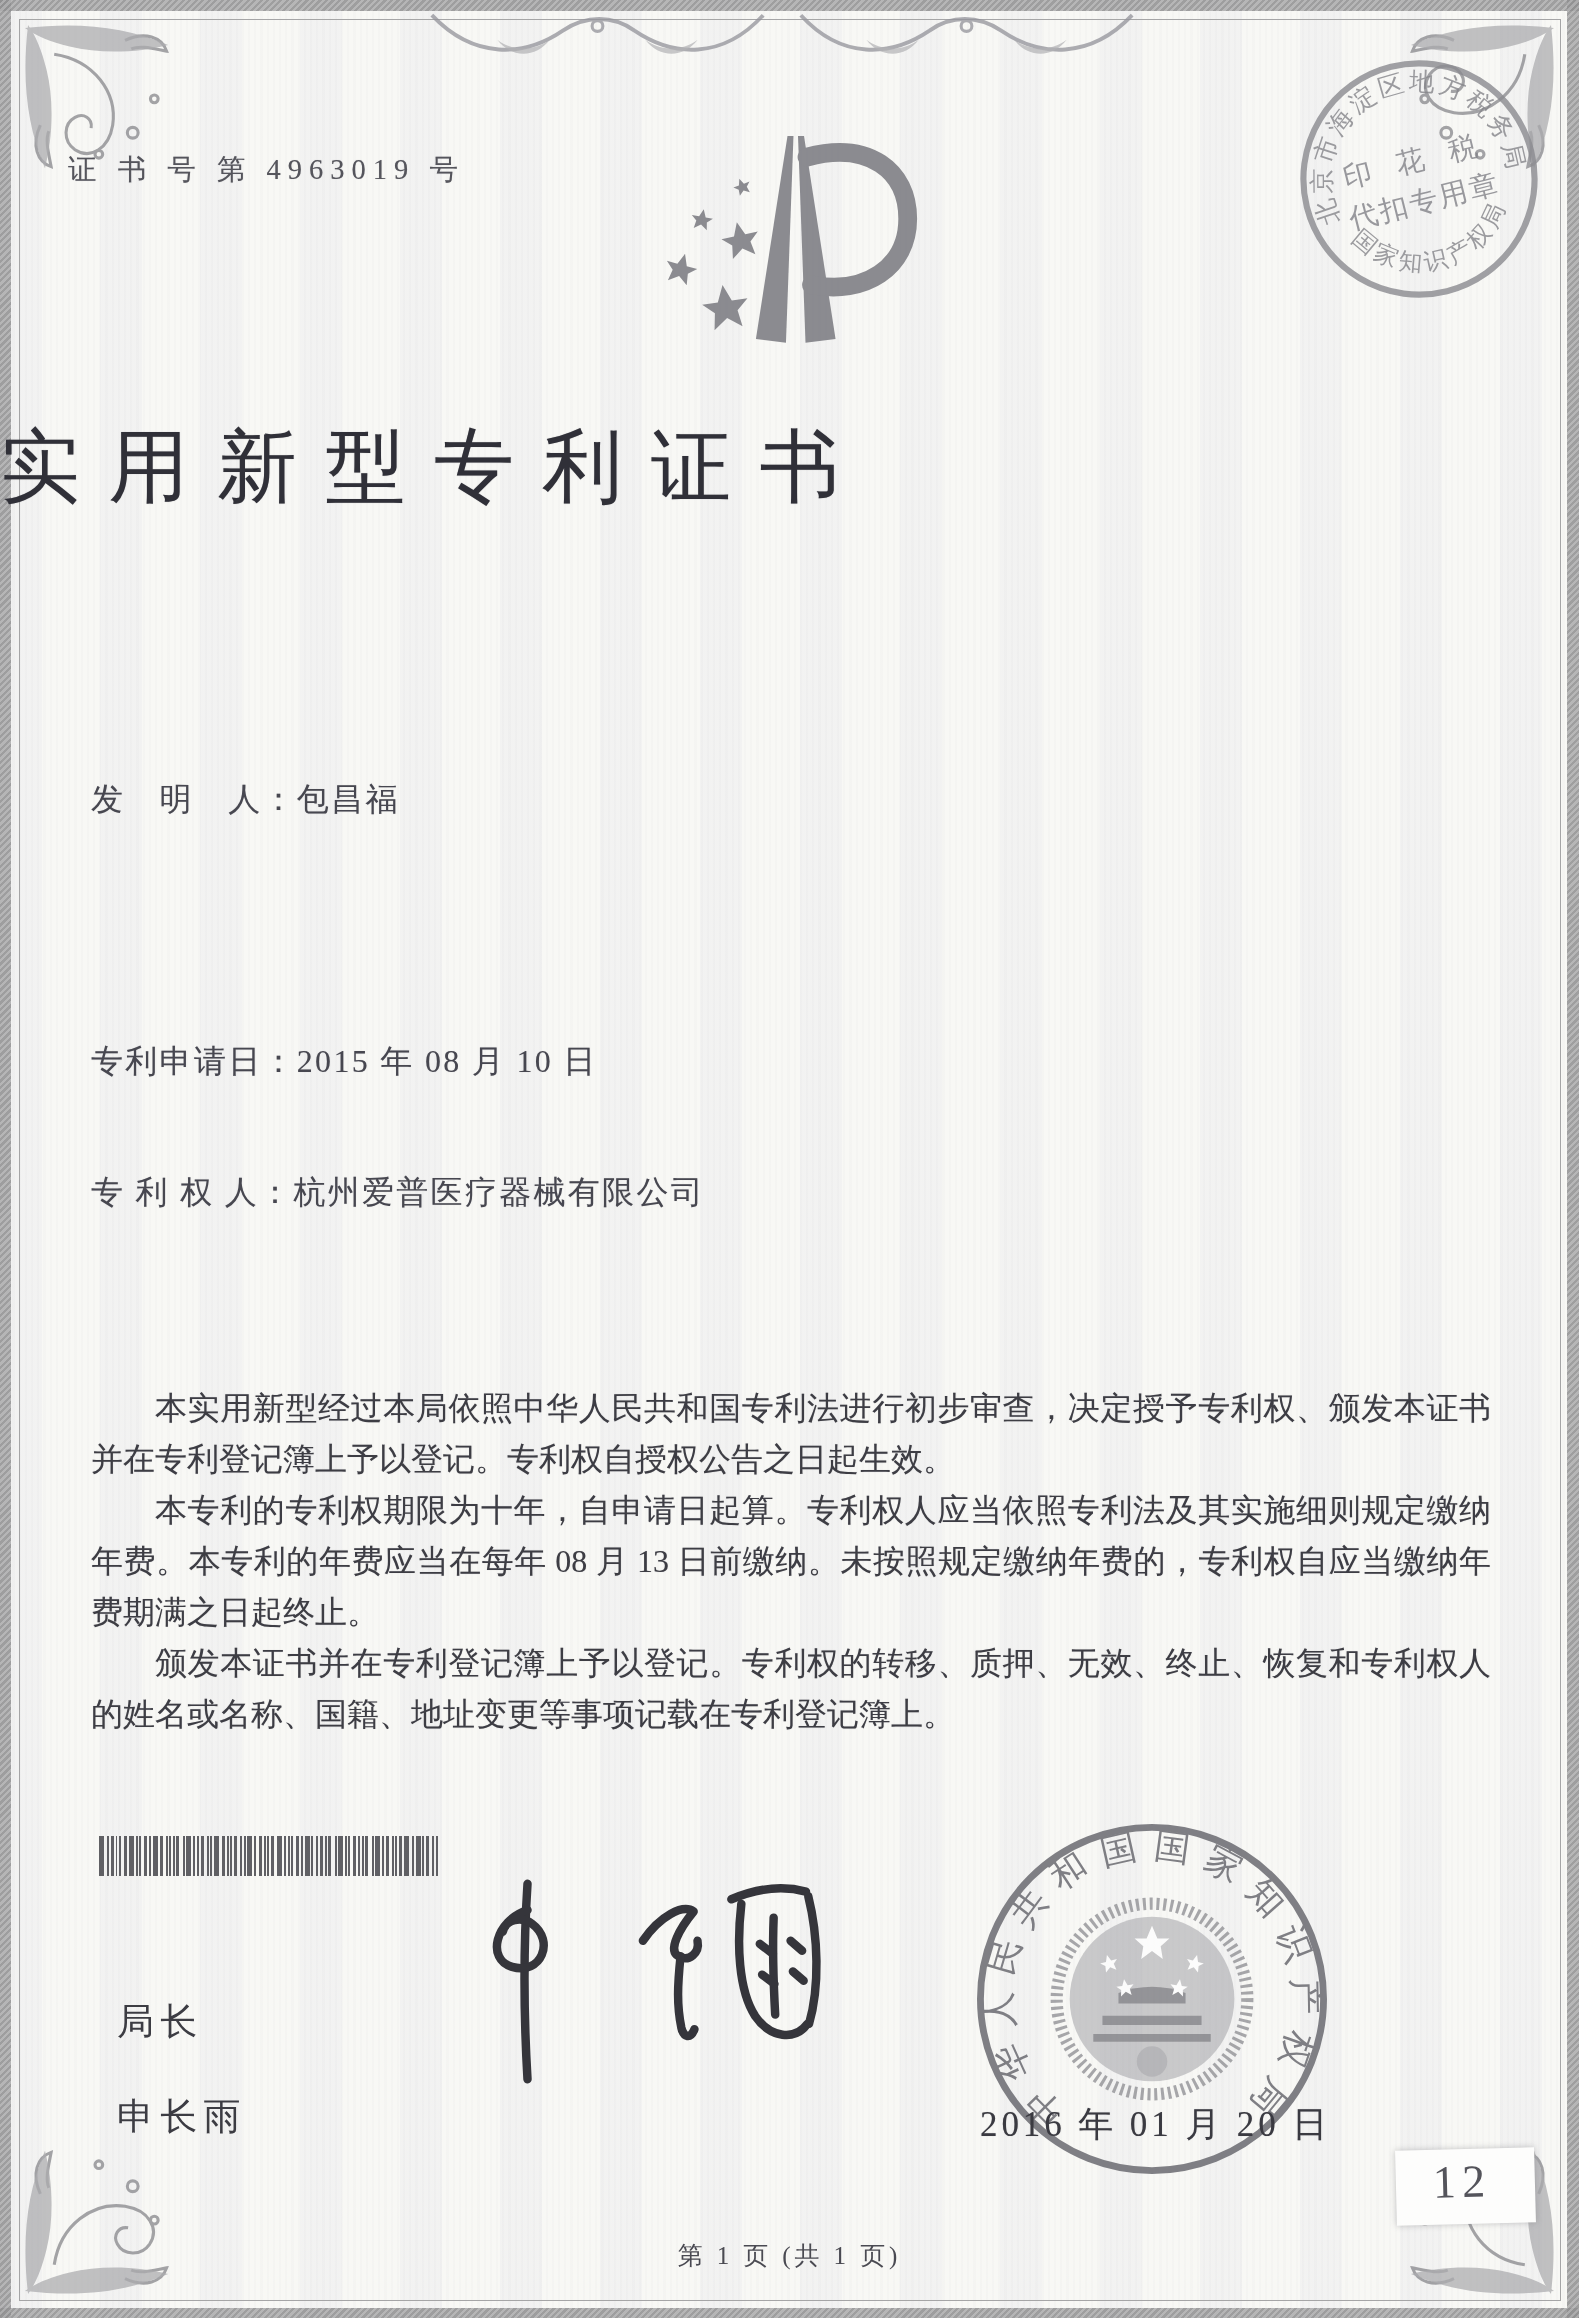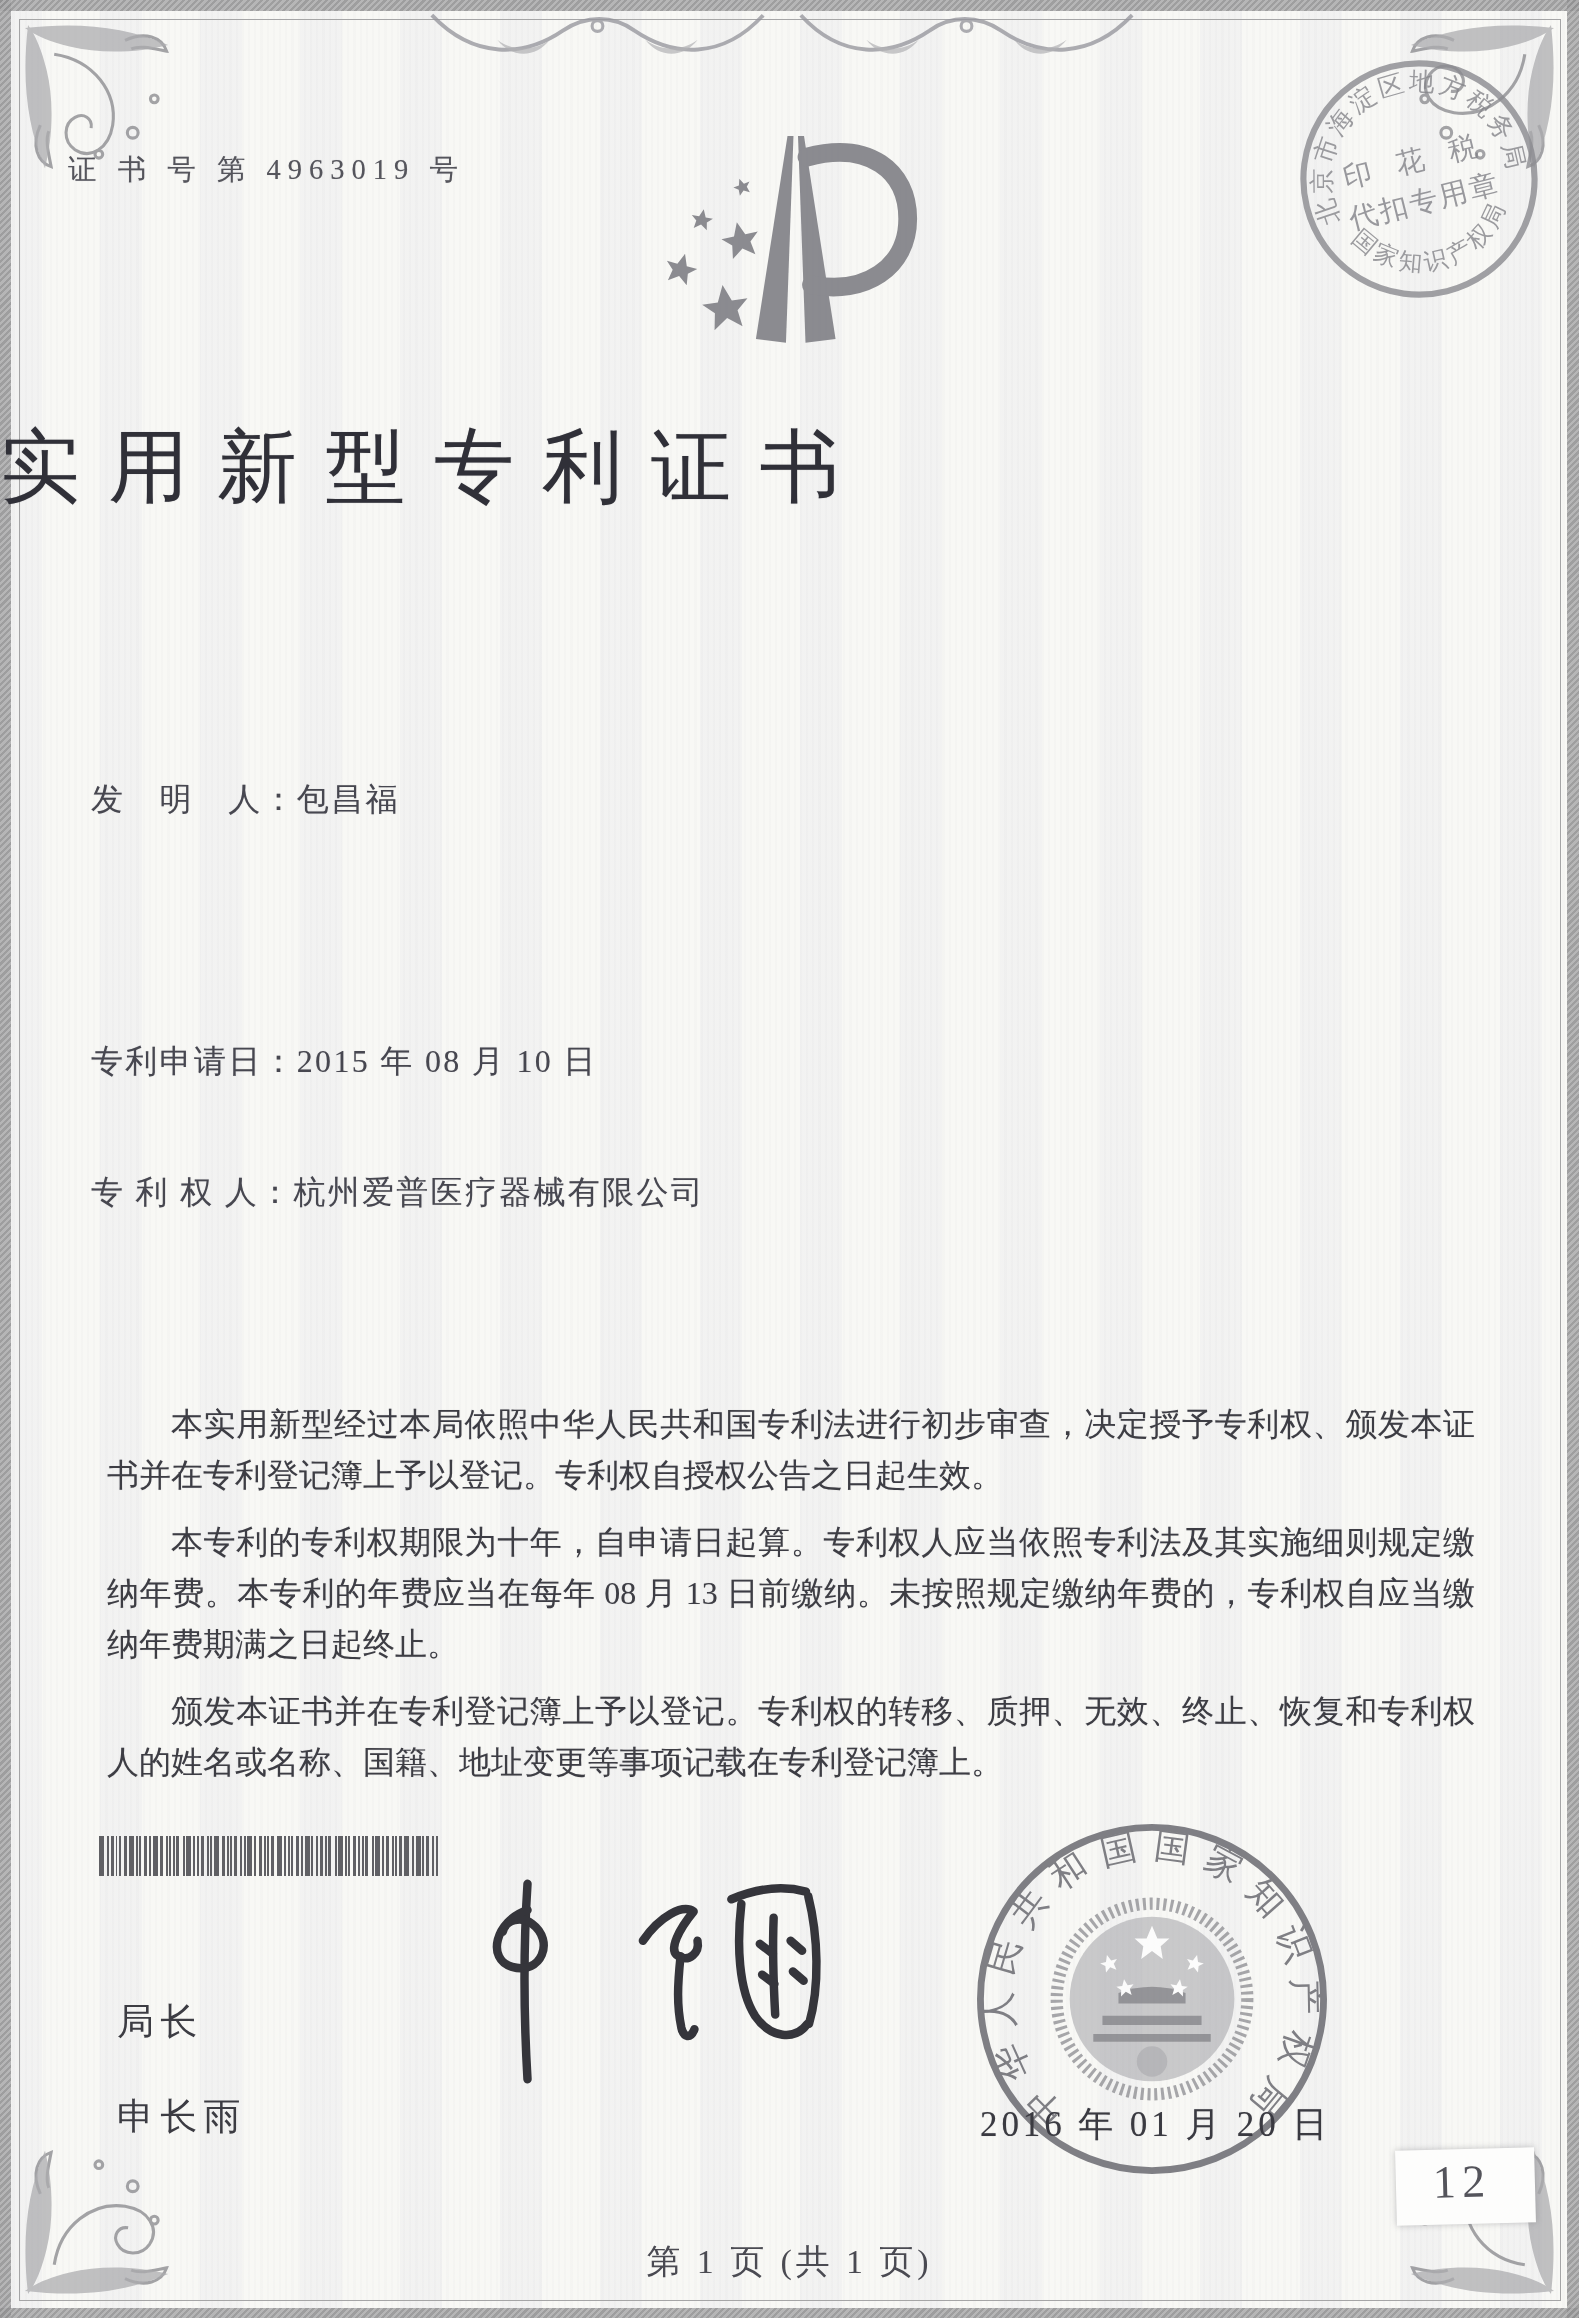--- a/index.html
+++ b/index.html
@@ -31,32 +31,32 @@
   
   .cert-no{position:absolute;left:68px;top:151px;font-size:28.5px;letter-spacing:7px;color:#55555c;text-shadow:0 0 0.8px rgba(70,70,80,.35);}
   .logo{position:absolute;left:643px;top:106px;width:316px;height:248px;opacity:.88;}
   .taxstamp{position:absolute;left:1288px;top:48px;width:262px;height:262px;transform:rotate(-14deg);opacity:.8;}
   .title{position:absolute;left:0;top:414px;width:100%;text-align:left;font-size:80px;letter-spacing:28.5px;color:#303038;text-shadow:0 0 0.8px rgba(50,50,60,.45);}
   
   .field{position:absolute;left:91px;font-size:32px;letter-spacing:2.3px;color:#474750;white-space:nowrap;text-shadow:0 0 0.8px rgba(70,70,80,.3);}
   .f1{top:646px;} .f2{top:778px;} .f3{top:909px;} .f4{top:1040px;} .f5{top:1171px;} .f6{top:1302px;}
   
   .body-text{position:absolute;left:91px;top:1383px;width:1400px;font-size:32px;line-height:51px;text-align:justify;color:#3d3d44;text-shadow:0 0 0.8px rgba(60,60,70,.3);}
-  .body-text p{margin:16px;text-indent:2em;}
+  .body-text p{margin:0;text-indent:2em;}
   
   .barcode{position:absolute;left:99px;top:1836px;width:343px;height:40px;}
   .barcode i{position:absolute;top:0;bottom:0;background:#45454b;opacity:.85;}
   .director-label{position:absolute;left:117px;top:1997px;font-size:37px;letter-spacing:6.2px;color:#3c3c43;font-family:"Liberation Sans","DejaVu Sans",sans-serif;font-weight:500;}
   .director-name{position:absolute;left:117px;top:2092px;font-size:37px;letter-spacing:6.2px;color:#3c3c43;font-family:"Liberation Sans","DejaVu Sans",sans-serif;font-weight:500;}
   .signature{position:absolute;left:412px;top:1870px;width:431px;height:240px;}
   .seal{position:absolute;left:969px;top:1816px;width:366px;height:366px;opacity:.88;}
   .seal-date{position:absolute;left:980px;top:2101px;font-size:35px;letter-spacing:3.9px;color:#3a3a41;white-space:nowrap;z-index:4;text-shadow:0 0 0.8px rgba(55,55,65,.4);}
   .sticker{position:absolute;left:1396px;top:2149px;width:139px;height:75px;background:#fdfdfc;box-shadow:0 0 6.2px rgba(120,120,125,.45);transform:rotate(-1.5deg);z-index:3;}
   .sticker span{position:absolute;left:37px;top:6.2px;font-size:46px;letter-spacing:6.2px;color:#54545b;}
-  .footer{position:absolute;left:0;top:2239px;width:100%;text-align:center;font-size:34px;letter-spacing:3.9px;color:#4a4a52;}
+  .footer{position:absolute;left:0;top:2239px;width:100%;text-align:center;font-size:25px;letter-spacing:3.9px;color:#4a4a52;}
 </style>
 </head>
 <body>
 
 <div class="page">
 
   <div class="band top"></div>
   <div class="band bottom"></div>
   <div class="band left"></div>
   <div class="band right"></div>

